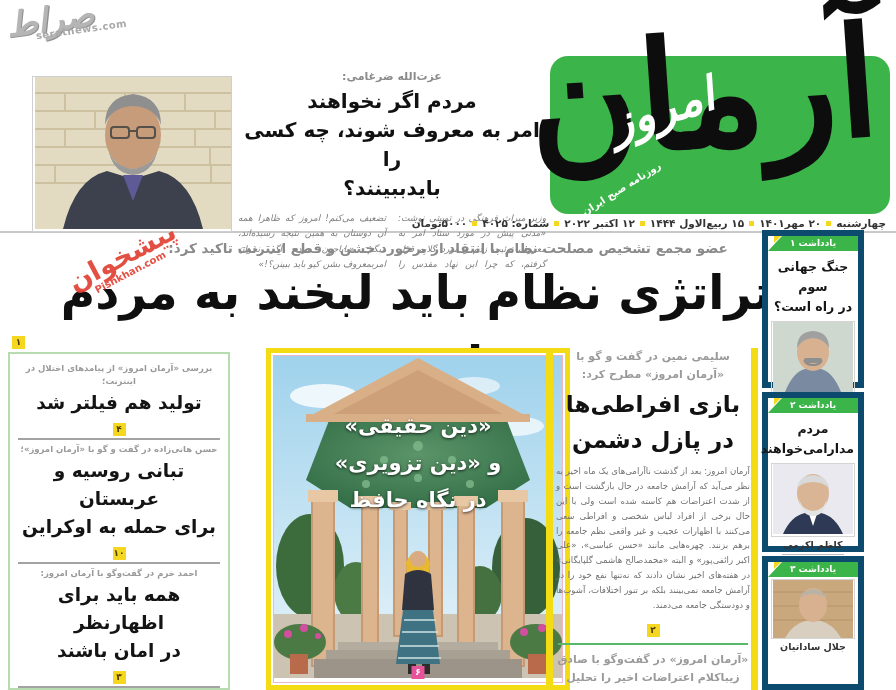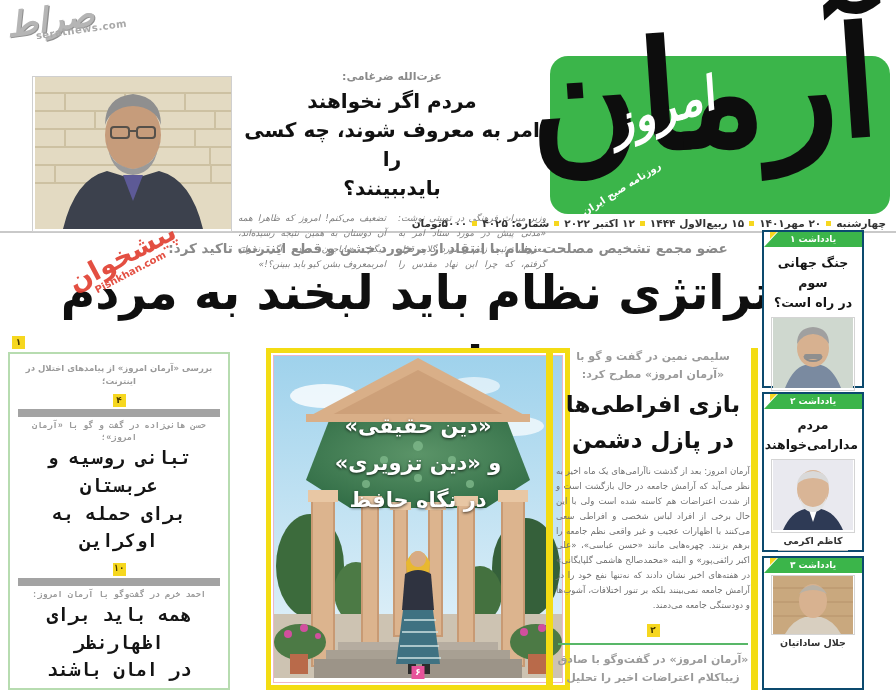--- a/index.html
+++ b/index.html
@@ -39,21 +39,21 @@
             font-weight:bold;color:#8a8a8a;}
   .m-headline{position:absolute;left:0;top:258px;width:896px;text-align:center;font-size:47px;
               font-weight:900;color:#0f0f0f;letter-spacing:-1px;line-height:1.5;}
   .badge{display:inline-block;min-width:13px;height:13px;line-height:13px;background:#f6d71f;
          color:#4a3c00;font-size:9px;font-weight:bold;text-align:center;}
   .m-badge{position:absolute;left:12px;top:336px;}
   
   .left-col{position:absolute;left:8px;top:352px;width:222px;height:338px;border:2px solid #b7dcb0;
             background:#fff;box-sizing:border-box;padding:5px 8px 0;}
   .lc-item{text-align:center;padding:3px 0 2px;}
-  .lc-item + .lc-item{border-top:8px solid #a3a3a3;font-family:Liberation Mono, monospace;}
+  .lc-item + .lc-item{border-top:2px solid #a3a3a3;}
   .lc-kicker{font-size:8.5px;color:#9a9a9a;font-weight:bold;line-height:1.5;}
   .lc-headline{font-size:18.5px;font-weight:900;color:#141414;line-height:1.5;white-space:pre-line;margin:1px 0;}
   
   .photo-frame{position:absolute;left:238px;top:348px;width:304px;height:342px;background:#f3dc13;
                padding:5px;box-sizing:border-box;margin-left:28px;}
   .photo-inner{position:relative;width:100%;height:100%;background:#fff;padding:3px;box-sizing:border-box;}
   .photo-art{position:relative;width:100%;height:100%;outline:1px solid #eeb7c6;overflow:hidden;}
   .photo-art svg{display:block;}
   .ph-overlay{position:absolute;left:0;top:52px;width:100%;text-align:center;color:#fff;
               font-size:21px;font-weight:900;line-height:1.75;white-space:pre-line;
@@ -62,21 +62,21 @@
             color:#fff;min-width:13px;height:13px;line-height:13px;font-size:9px;font-weight:bold;
             text-align:center;z-index:4;}
   
   .ystrip{position:absolute;top:348px;width:7px;height:342px;background:#f3dc13;}
   .center-col{position:absolute;left:556px;top:348px;width:194px;text-align:center;}
   .cc-kicker{font-size:11px;color:#9a9a9a;font-weight:bold;line-height:1.6;}
   .cc-headline{font-size:23px;font-weight:900;color:#121212;line-height:1.55;white-space:pre-line;margin:4px 0 6px;}
   .cc-body{font-size:8.6px;color:#6f6f6f;text-align:justify;line-height:1.72;direction:rtl;}
   .cc-sep{height:2px;background:#58b768;margin:6px 2px;}
   
-  .note{position:absolute;left:762px;width:102px;border:2px solid #0c4a6e;background:#fff;
+  .note{position:absolute;left:762px;width:102px;border:6px solid #0c4a6e;background:#fff;
         box-sizing:border-box;text-align:center;}
   .note-tab{position:relative;height:15px;background:#3bb54a;color:#fff;font-size:9px;font-weight:bold;
             line-height:15px;}
   .note-tab::before{content:"";position:absolute;left:0;top:0;width:0;height:0;
             border-top:15px solid #ffffff;border-right:14px solid transparent;}
   .note-tab::after{content:"";position:absolute;left:6px;top:0;width:0;height:0;
             border-top:7px solid #f6d71f;border-right:7px solid transparent;}
   .note-headline{font-size:12.5px;font-weight:900;color:#151515;line-height:1.6;white-space:pre-line;
                  margin:6px 4px 4px;}
   .note-photo{width:82px;height:72px;margin:2px auto;border:1px solid #d4d4d4;overflow:hidden;}
@@ -158,20 +158,21 @@
   <div class="m-headline">استراتژی نظام باید لبخند به مردم باشد</div>
   <div class="pishkhan">
     <div class="p1">پیشخوان</div>
     <div class="p2">Pishkhan.com</div>
   </div>
   <span class="badge m-badge">۱</span>
 
   <div class="left-col">
     <div class="lc-item">
       <div class="lc-kicker">بررسی «آرمان امروز» از پیامدهای اختلال در اینترنت؛</div>
+      <div class="lc-headline">تولید هم فیلتر شد</div>
       <span class="badge">۴</span>
     </div>
     <div class="lc-item">
       <div class="lc-kicker">حسن هانی‌زاده در گفت و گو با «آرمان امروز»؛</div>
       <div class="lc-headline">تبانی روسیه و عربستان
 برای حمله به اوکراین</div>
       <span class="badge">۱۰</span>
     </div>
     <div class="lc-item">
       <div class="lc-kicker">احمد خرم در گفت‌وگو با آرمان امروز:</div>

